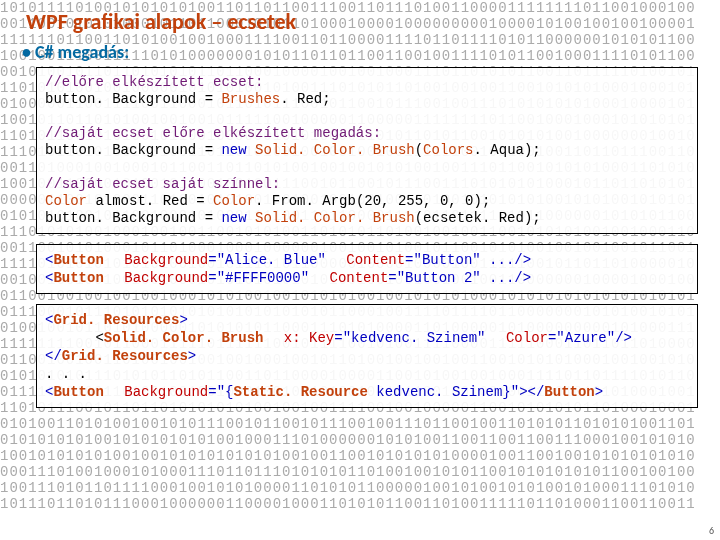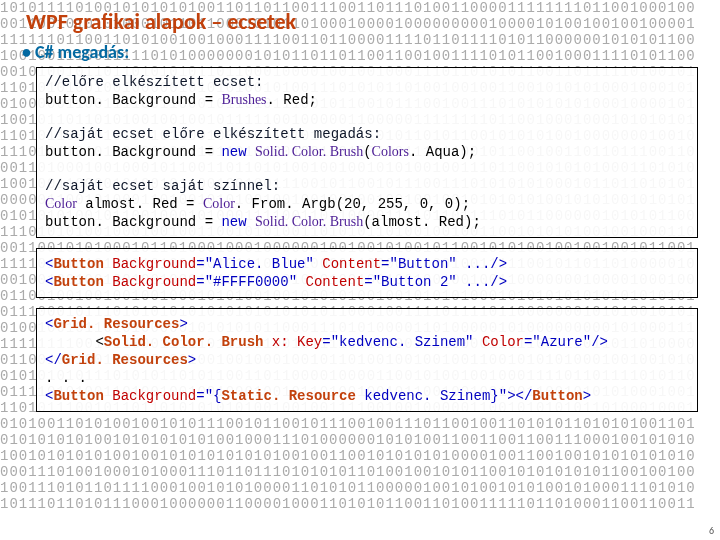--- a/index.html
+++ b/index.html
@@ -50,24 +50,24 @@
     border: 1px solid #000;
     margin: 4px 8px 10px 22px;
     padding: 6px 8px;
     font-family: Consolas, "Courier New", monospace;
     font-size: 14px;
     line-height: 18px;
     white-space: pre;
     overflow: hidden;
   }
   .codebox.tight { line-height: 17px; }
-  .g { color: #0f172a; }   
+  .g { color: #701a75; }   
   .k { color: #0000c0; }   
-  .r { color: #c00000; }   
-  .t { color: #4c1d95; font-family: Liberation Serif, serif; }   
+  .r { color: #c00000; margin-left: 12px; }   
+  .t { color: #c2410c; }   
   .m { color: #c2410c; font-weight: bold; } 
   .s { color: #0000c0; }   
   .foot {
     position: absolute;
     right: 6px;
     bottom: 3px;
     font-size: 10px;
     color: #555;
     z-index: 2;
   }
@@ -114,21 +114,21 @@
   <div class="bullet">C# megadás:</div>
 
   <div class="codebox tight"><span class="g">//előre elkészített ecset:</span>
 <span>button. Background = </span><span class="t">Brushes</span><span>. Red;</span>
 
 <span class="g">//saját ecset előre elkészített megadás:</span>
 <span>button. Background = </span><span class="k">new</span><span> </span><span class="t">Solid. Color. Brush</span><span>(</span><span class="t">Colors</span><span>. Aqua);</span>
 
 <span class="g">//saját ecset saját színnel:</span>
 <span class="t">Color</span><span> almost. Red = </span><span class="t">Color</span><span>. From. Argb(20, 255, 0, 0);</span>
-<span>button. Background = </span><span class="k">new</span><span> </span><span class="t">Solid. Color. Brush</span><span>(almost. Red);</span></div>
+<span>button. Background = </span><span class="k">new</span><span> </span><span class="t">Solid. Color. Brush</span><span>(ecsetek. Red);</span></div>
 
 
   <div class="codebox"><span class="k">&lt;</span><span class="m">Button</span><span> </span><span class="r">Background</span><span class="s">="Alice. Blue"</span><span> </span><span class="r">Content</span><span class="s">="Button"</span><span class="k"> .../&gt;</span>
 <span class="k">&lt;</span><span class="m">Button</span><span> </span><span class="r">Background</span><span class="s">="#FFFF0000"</span><span> </span><span class="r">Content</span><span class="s">="Button 2"</span><span class="k"> .../&gt;</span></div>
 
   <div class="codebox"><span class="k">&lt;</span><span class="m">Grid. Resources</span><span class="k">&gt;</span>
 <span>      &lt;</span><span class="m">Solid. Color. Brush</span><span> </span><span class="r">x: Key</span><span class="s">="kedvenc. Szinem"</span><span> </span><span class="r">Color</span><span class="s">="Azure"</span><span class="k">/&gt;</span>
 <span class="k">&lt;/</span><span class="m">Grid. Resources</span><span class="k">&gt;</span>
 <span>. . .</span>
 <span class="k">&lt;</span><span class="m">Button</span><span> </span><span class="r">Background</span><span class="s">="{</span><span class="m">Static. Resource</span><span class="s"> kedvenc. Szinem</span><span class="s">}"</span><span class="k">&gt;&lt;/</span><span class="m">Button</span><span class="k">&gt;</span></div>

